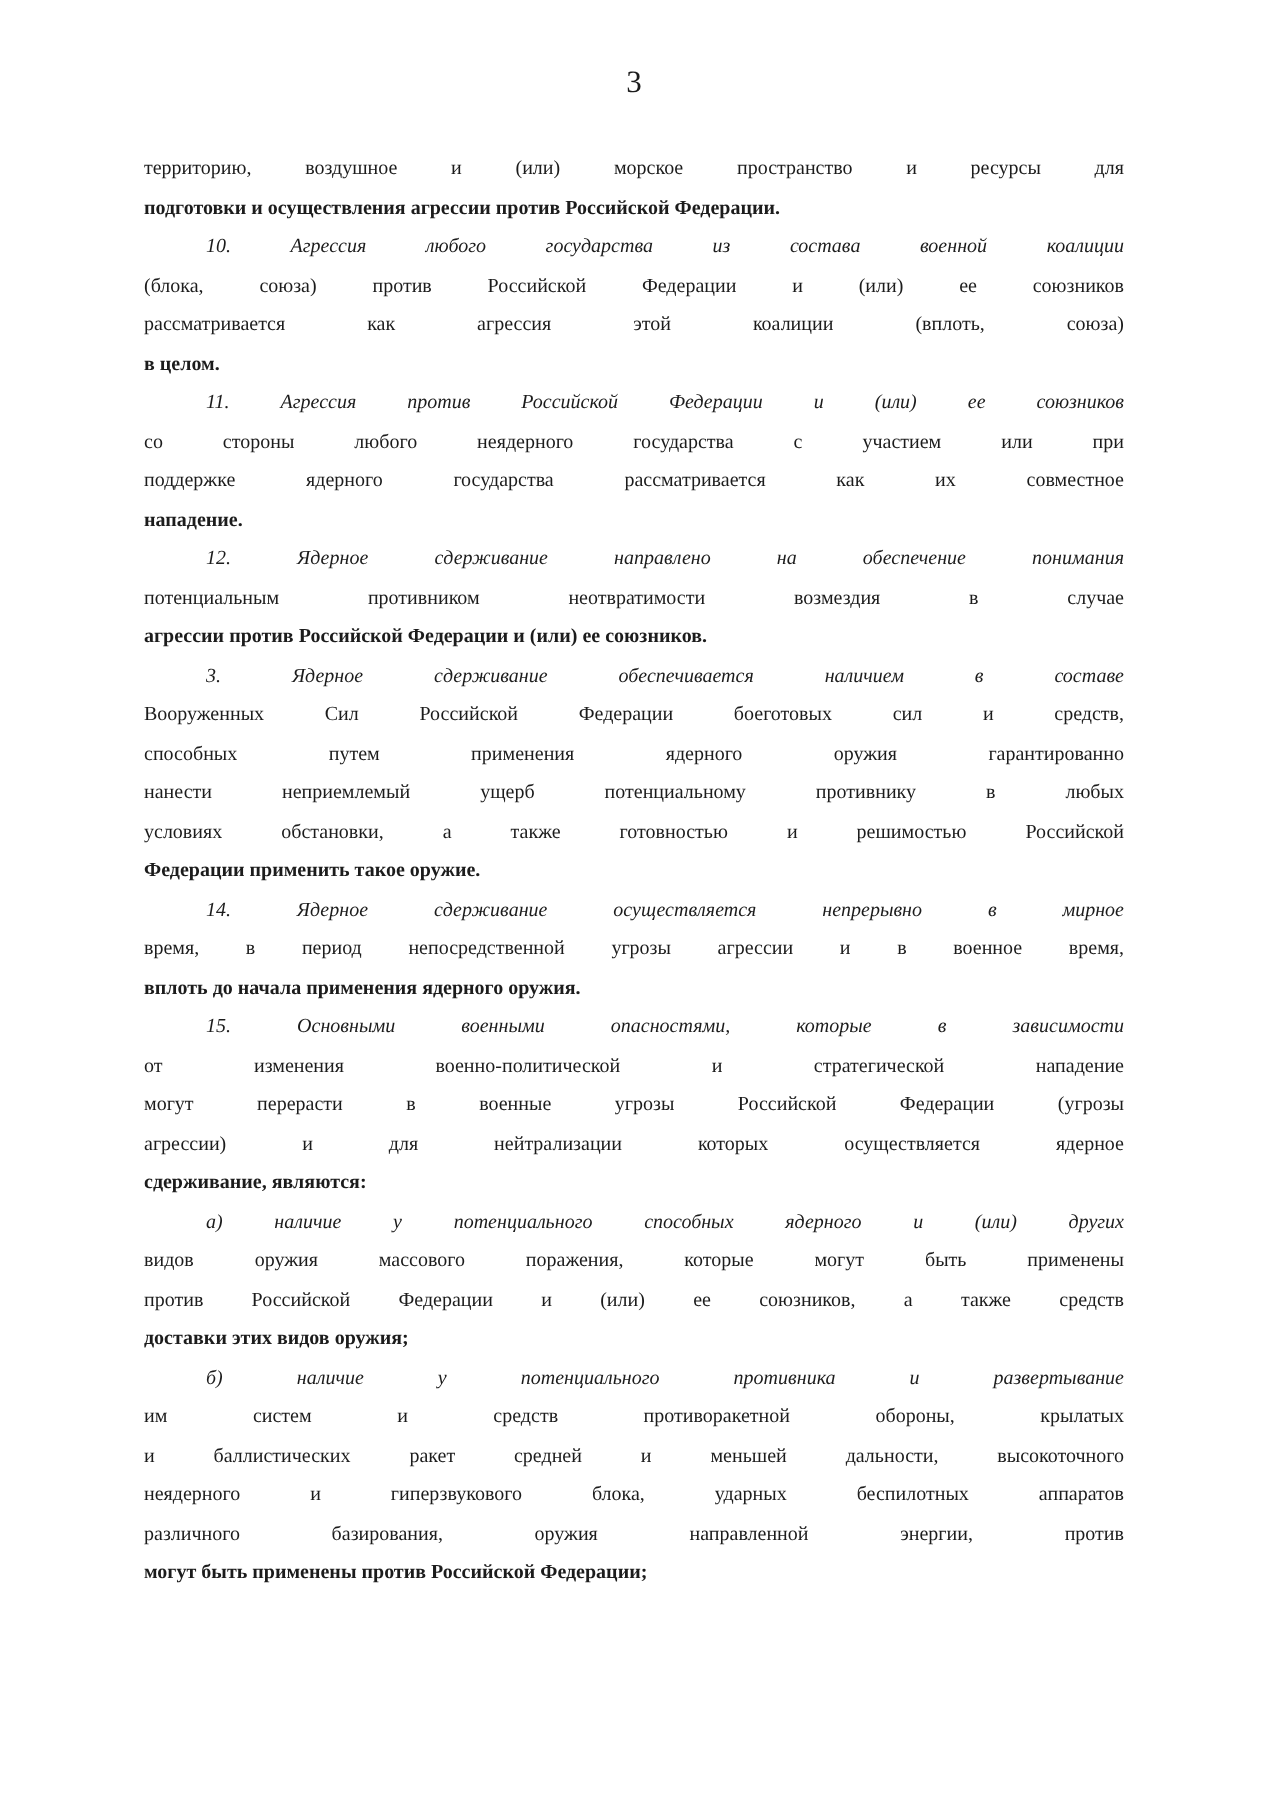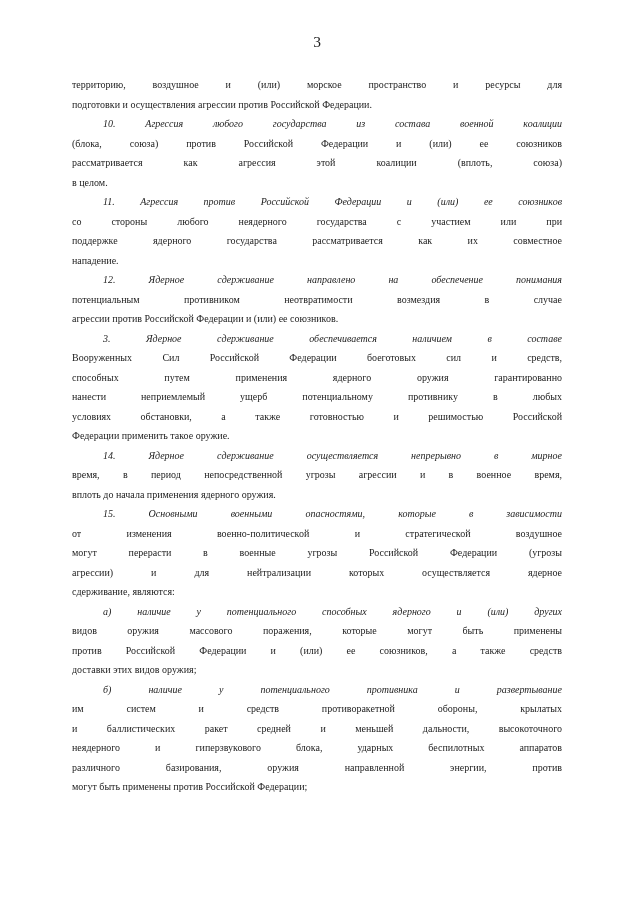--- a/index.html
+++ b/index.html
@@ -32,20 +32,21 @@
   }
   .line {
     font-size: 10px;
     line-height: 19.5px;
     text-align: justify;
     text-align-last: justify;
     white-space: normal;
   }
   .line.last {
     text-align-last: left;
+    font-weight: bold;
   }
   .line.first {
     text-indent: 31px;
     font-style: italic;
   }
 </style>
 </head>
 <body>
 
 <div class="sheet">
@@ -80,21 +81,21 @@
         <div class="line">условиях обстановки, а также готовностью и решимостью Российской</div>
         <div class="line last">Федерации применить такое оружие.</div>
       </div>
       <div class="para">
         <div class="line first">14. Ядерное сдерживание осуществляется непрерывно в мирное</div>
         <div class="line">время, в период непосредственной угрозы агрессии и в военное время,</div>
         <div class="line last">вплоть до начала применения ядерного оружия.</div>
       </div>
       <div class="para">
         <div class="line first">15. Основными военными опасностями, которые в зависимости</div>
-        <div class="line">от изменения военно-политической и стратегической воздушное</div>
+        <div class="line">от изменения военно-политической и стратегической нападение</div>
         <div class="line">могут перерасти в военные угрозы Российской Федерации (угрозы</div>
         <div class="line">агрессии) и для нейтрализации которых осуществляется ядерное</div>
         <div class="line last">сдерживание, являются:</div>
       </div>
       <div class="para">
         <div class="line first">а) наличие у потенциального способных ядерного и (или) других</div>
         <div class="line">видов оружия массового поражения, которые могут быть применены</div>
         <div class="line">против Российской Федерации и (или) ее союзников, а также средств</div>
         <div class="line last">доставки этих видов оружия;</div>
       </div>

